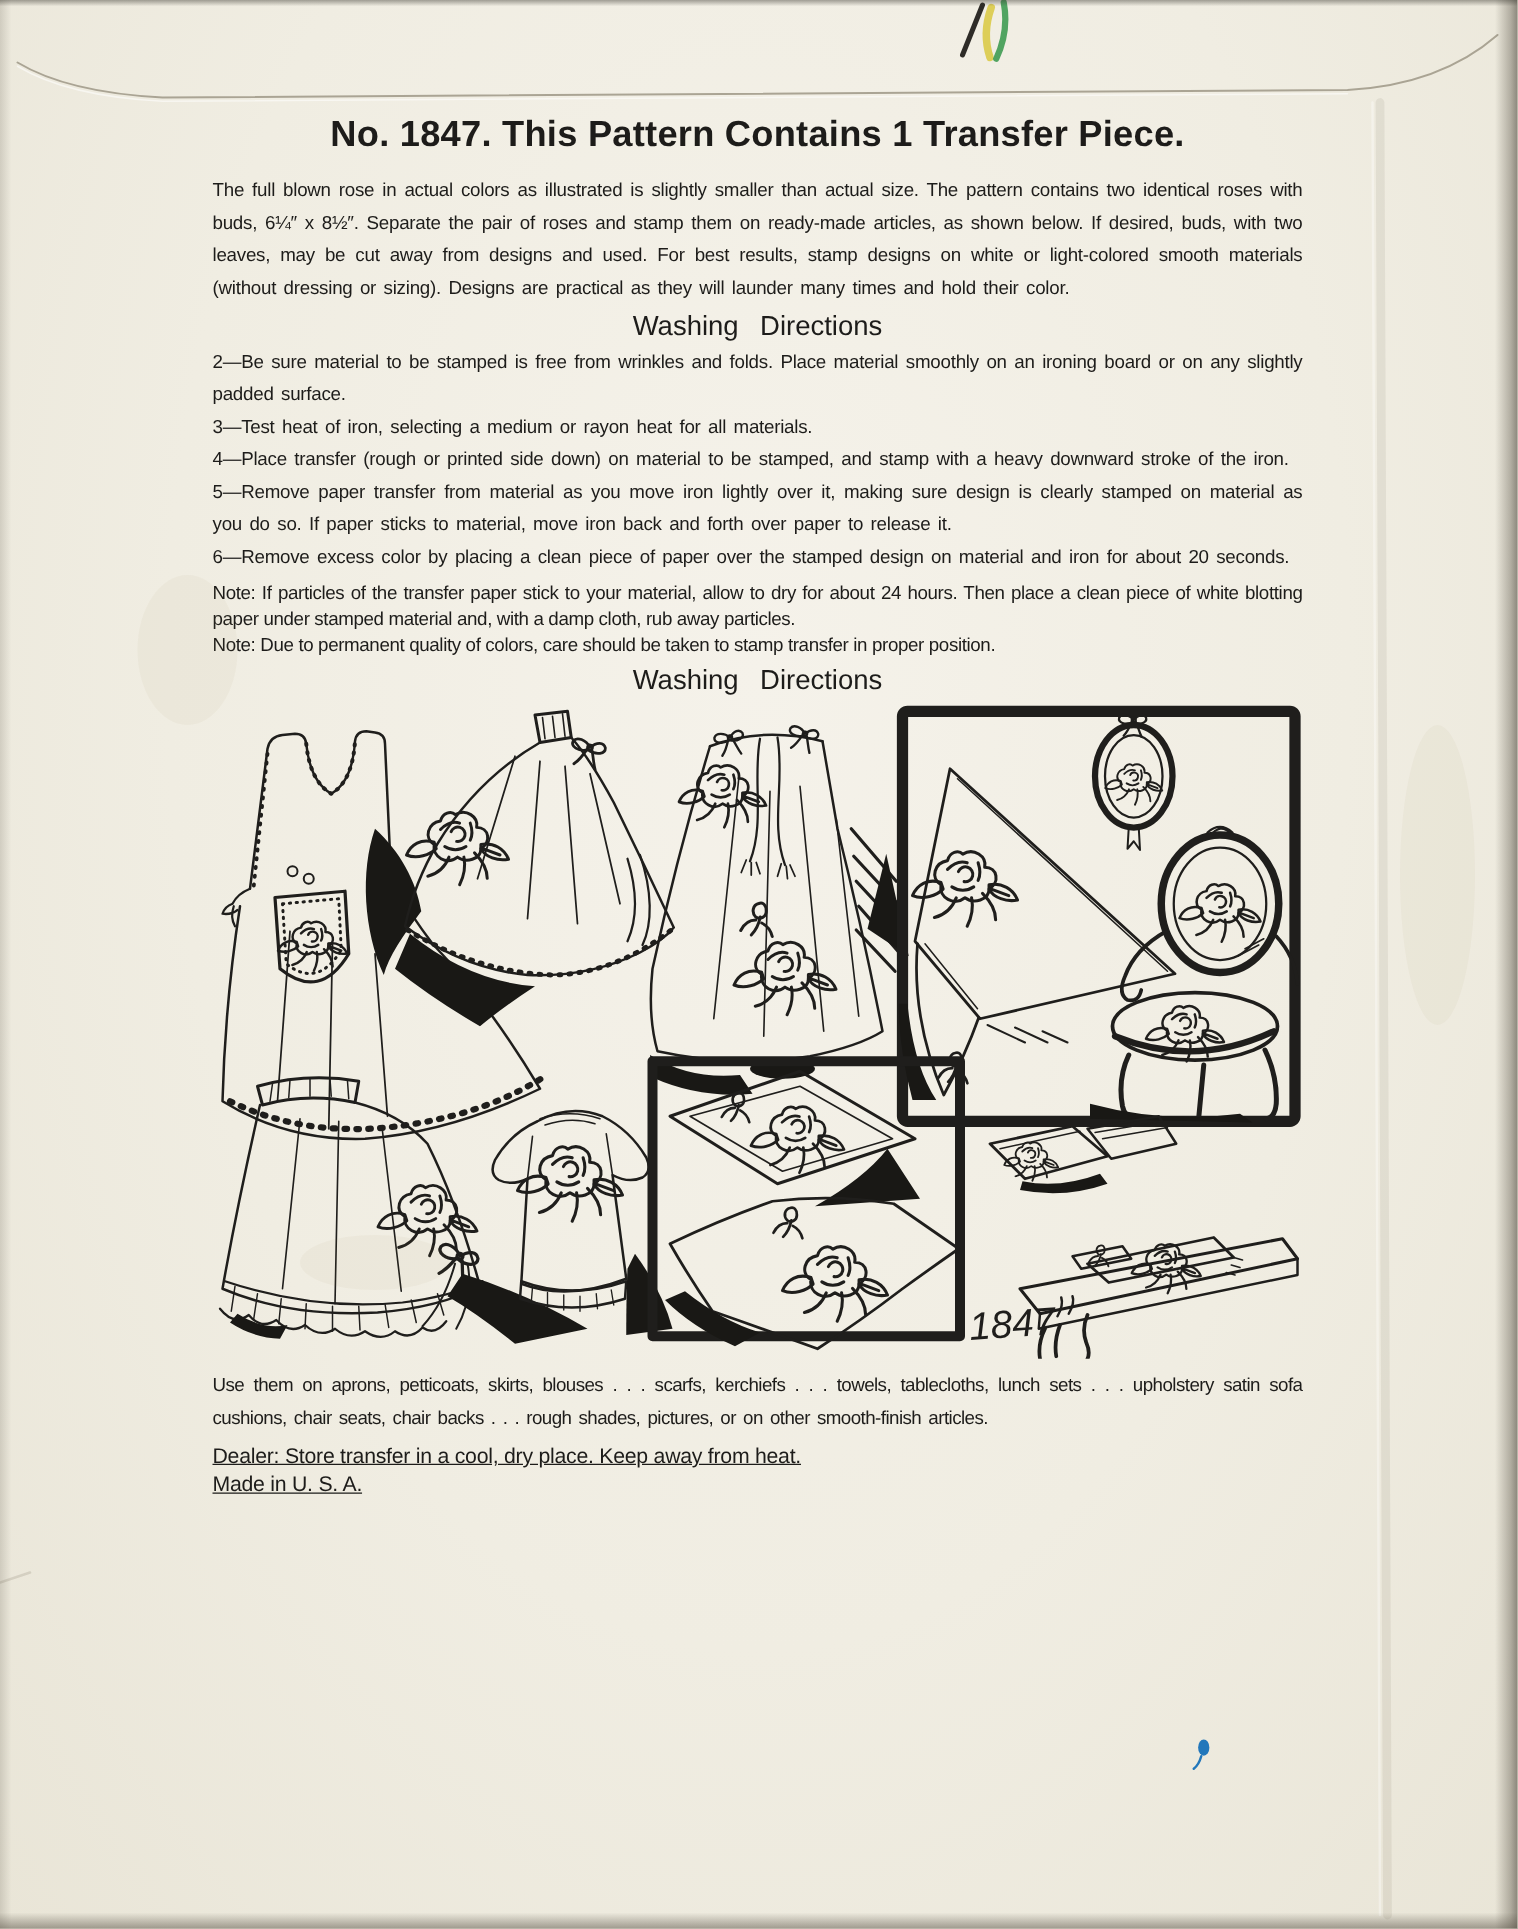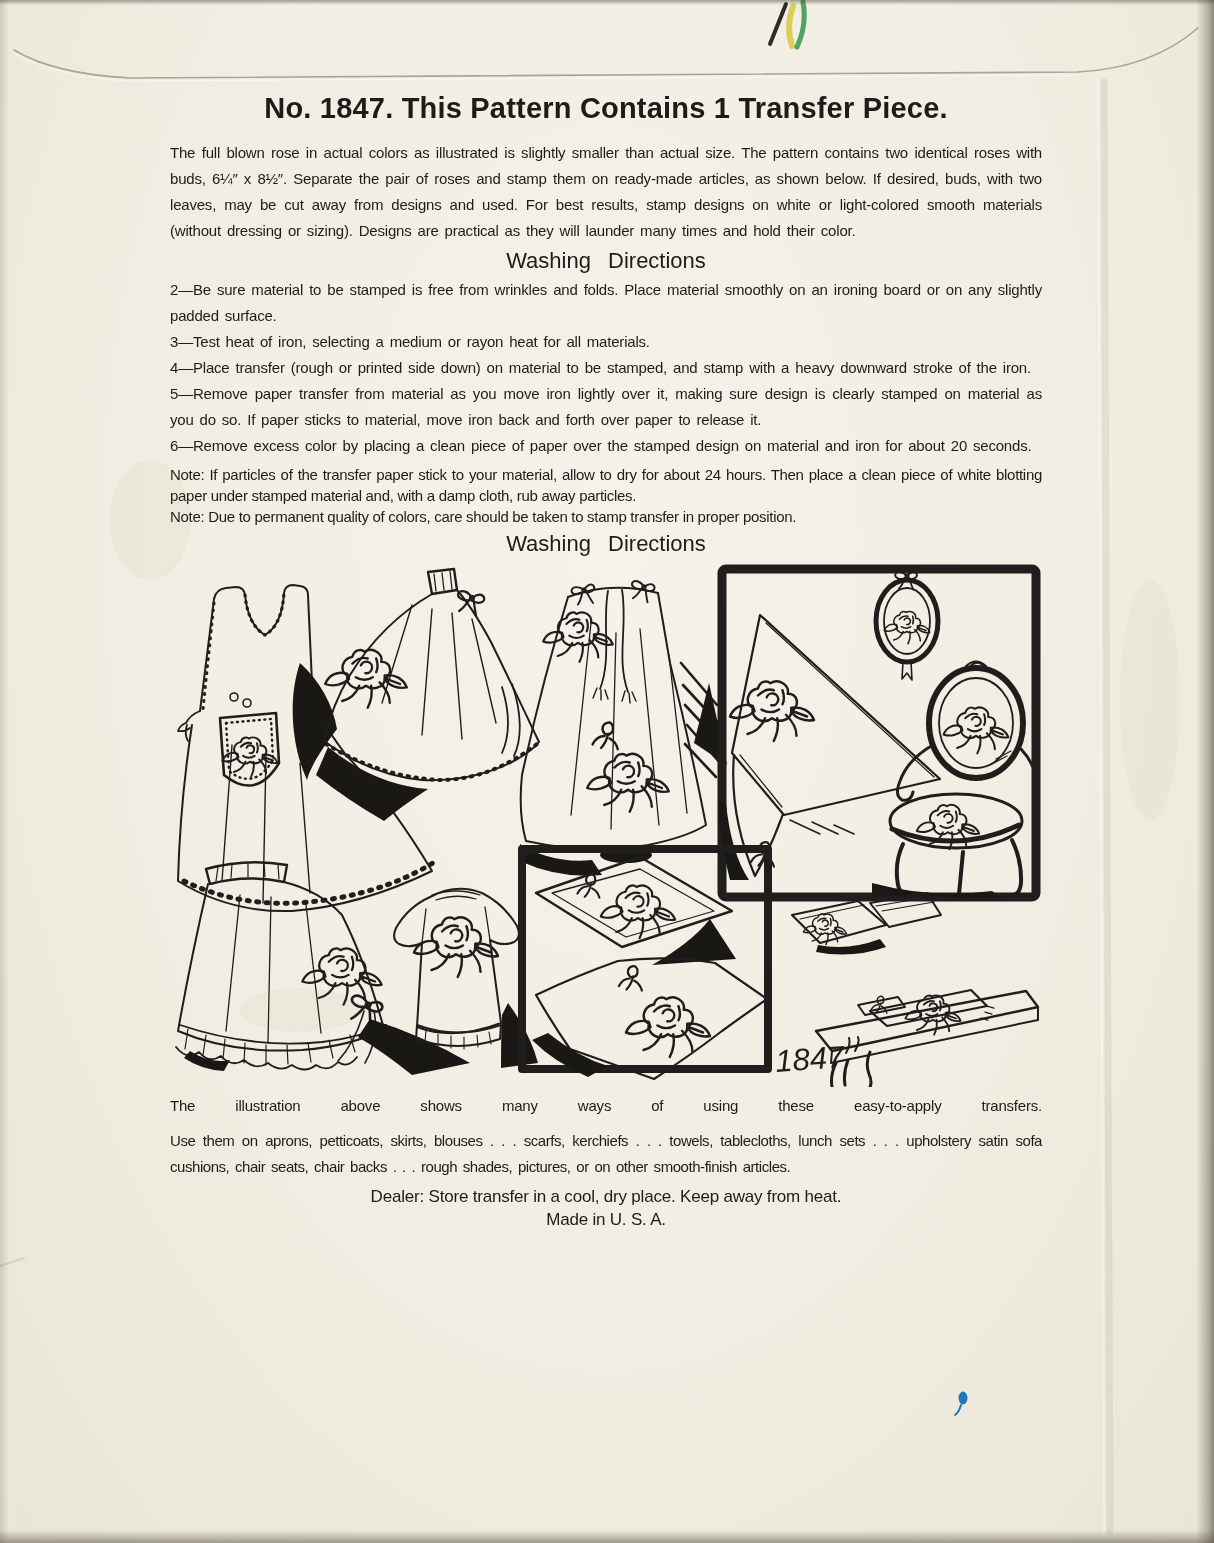--- a/index.html
+++ b/index.html
@@ -15,21 +15,21 @@
 
   .content{position:absolute;left:170px;top:92px;width:872px;}
   h1.title{font-size:29px;font-weight:700;text-align:center;margin:0 0 15px 0;letter-spacing:.2px;}
   h2.subhead{font-size:22px;font-weight:400;text-align:center;margin:4px 0 3px 0;word-spacing:.5em;}
   p{margin:0;}
   .body{font-size:15px;line-height:26px;text-align:justify;word-spacing:2px;letter-spacing:-.2px;}
   .note{font-size:15px;line-height:21px;text-align:justify;letter-spacing:-.3px;}
   .notes{margin-top:5px;}
   .caption{margin-top:6px;text-align:justify;text-align-last:justify;}
   .uses{margin-top:9px;letter-spacing:-.45px;}
-  .small{font-size:17px;line-height:23px;text-align:center;letter-spacing:-.2px;}
+  .small{font-size:17px;line-height:23px;letter-spacing:-.2px;text-decoration:underline;}
   .dealer{margin-top:5px;}
   .illo{display:block;margin-top:6px;}
   .overlay{position:absolute;left:0;top:0;pointer-events:none;}
 </style>
 </head>
 <body>
 
 <div class="stage">
 
   <div class="content">
@@ -217,21 +217,20 @@
           <use href="#rose" transform="translate(763,444) scale(1.15)" stroke-width="1.6"></use>
         </g>
 
         <g>
           <text x="606" y="509" font-size="31" font-style="italic" font-family="Liberation Sans, sans-serif" fill="#1f1e1c" stroke="none" transform="rotate(-4 606 509)">1847</text>
           <path d="M676,490 q5,-9 3,-15 M685,488 q5,-9 3,-14" stroke-width="2"></path>
         </g>
       </g>
     </svg>
 
-    <p class="body caption">The illustration above shows many ways of using these easy-to-apply transfers.</p>
     <p class="body uses">Use them on aprons, petticoats, skirts, blouses . . . scarfs, kerchiefs . . . towels, tablecloths, lunch sets . . . upholstery satin sofa cushions, chair seats, chair backs . . . rough shades, pictures, or on other smooth-finish articles.</p>
     <p class="small dealer">Dealer: Store transfer in a cool, dry place.  Keep away from heat.</p>
     <p class="small">Made in U. S. A.</p>
   </div>
 
   <svg class="overlay" width="1214" height="1543" viewBox="0 0 1214 1543">
     <g fill="none" stroke-linecap="round">
       <path d="M14,50 Q54,74 130,78 L1078,72 Q1152,68 1198,28" stroke="#aaa494" stroke-width="1.6"></path>
       <path d="M14,53 Q54,77 130,81 L1078,75" stroke="rgba(255,255,255,.55)" stroke-width="1.2"></path>
       <line x1="1104" y1="82" x2="1110" y2="1532" stroke="rgba(110,100,82,.10)" stroke-width="7"></line>

